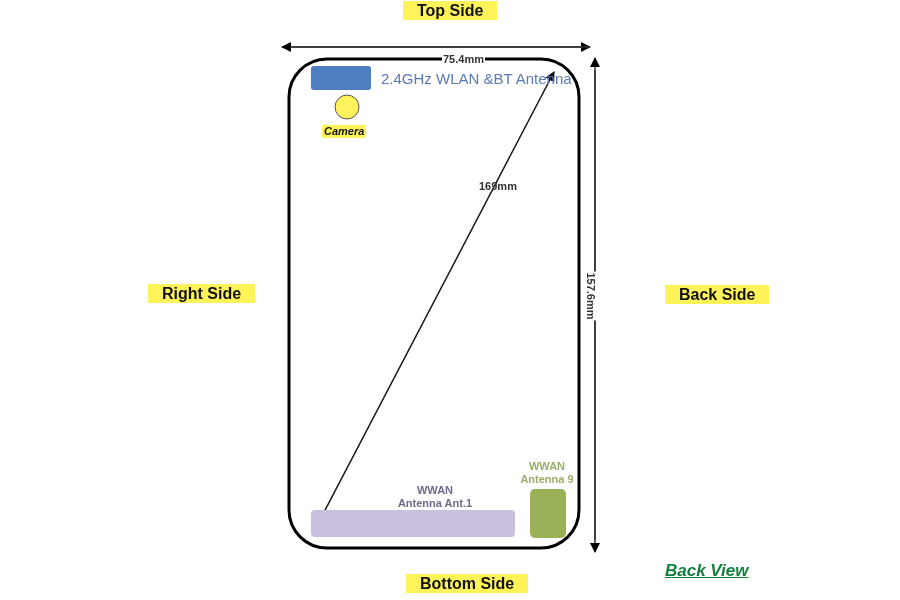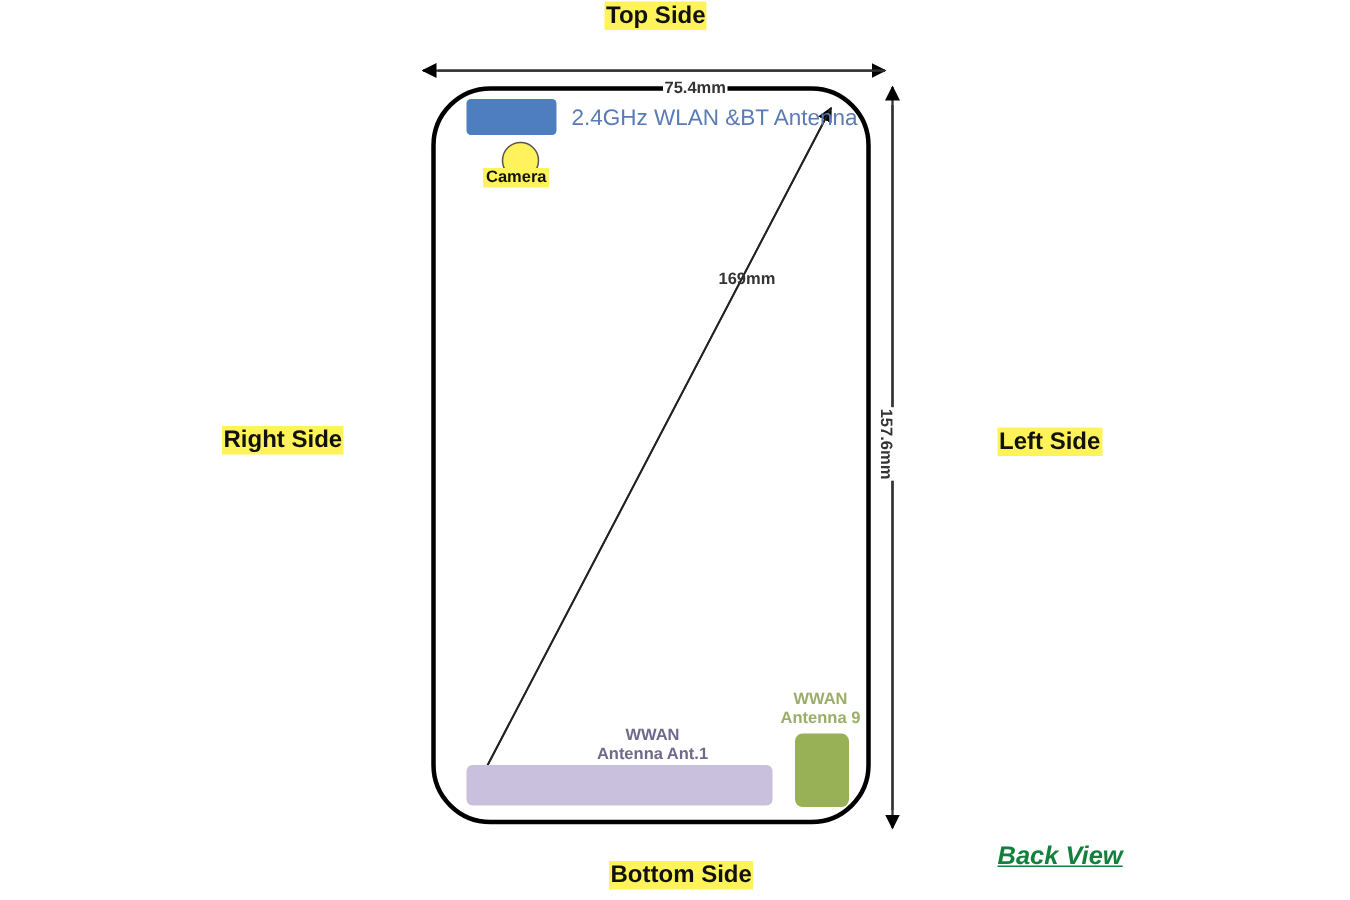--- a/index.html
+++ b/index.html
@@ -1,18 +1,18 @@
 <!DOCTYPE html>
 <html><head>
 <meta charset="utf-8">
 <style>
   html, body { margin:0; padding:0; background:#ffffff; }
   body { width:900px; height:600px; position:relative; overflow:hidden; font-family:"Liberation Sans", sans-serif; }
   .abs { position:absolute; }
-  .side-label { font-weight:bold; font-size:16px; color:#111; background:#fff35a; padding:0 1px; line-height:19px; white-space:nowrap; }
+  .side-label { font-weight:bold; font-size:16px; color:#111; background:#fff35a; padding:0 14px; line-height:19px; white-space:nowrap; }
   .dim { font-size:11px; font-weight:bold; color:#333; background:#fff; padding:0 1px; white-space:nowrap; }
   .small { font-size:11px; font-weight:bold; white-space:nowrap; text-align:center; line-height:13px; }
   svg { position:absolute; left:0; top:0; }
   .backview { font-size:17px; font-weight:bold; font-style:italic; text-decoration:underline; color:#15803d; }
 </style>
 </head>
 <body>
 
 <svg width="900" height="600">
   <defs>
@@ -37,28 +37,28 @@
   <circle cx="347" cy="107" r="12" fill="#fff25c" stroke="#555" stroke-width="1"></circle>
 
   <rect x="311" y="510" width="204" height="27" rx="4" fill="#c8c0dc"></rect>
 
   <rect x="530" y="489" width="36" height="49" rx="5" fill="#98b156"></rect>
 </svg>
 
 <div class="abs side-label" style="left:403px;top:1px;">Top Side</div>
 <div class="abs side-label" style="left:406px;top:574px;text-align:center;">Bottom Side</div>
 <div class="abs side-label" style="left:148px;top:284px;text-align:right;">Right Side</div>
-<div class="abs side-label" style="left:665px;top:285px;">Left Side</div>
+<div class="abs side-label" style="left:665px;top:285px;">Back Side</div>
 
 <div class="abs dim" style="left:442px;top:40px;margin-top:13px;">75.4mm</div>
 <div class="abs dim" style="left:478px;top:180px;background:transparent;">169mm</div>
 <div class="abs dim" style="left:566px;top:290px;transform:rotate(90deg);transform-origin:center;">157.6mm</div>
 
 <div class="abs" style="left:381px;top:70px;font-size:15px;color:#5a7bb5;white-space:nowrap;">2.4GHz WLAN &amp;BT Antenna</div>
-<div class="abs small" style="left:322px;top:112px;background:#fff35a;color:#111;padding:0 2px;">Camera</div>
+<div class="abs small" style="left:322px;top:125px;background:#fff35a;color:#111;padding:0 2px;font-style:italic;">Camera</div>
 
 <div class="abs small" style="left:375px;top:484px;width:120px;color:#6e6a8c;">
   <div>WWAN</div>
   <div>Antenna Ant.1</div>
 </div>
 <div class="abs small" style="left:512px;top:460px;width:70px;color:#9aae6a;">
   <div>WWAN</div>
   <div>Antenna 9</div>
 </div>
 

